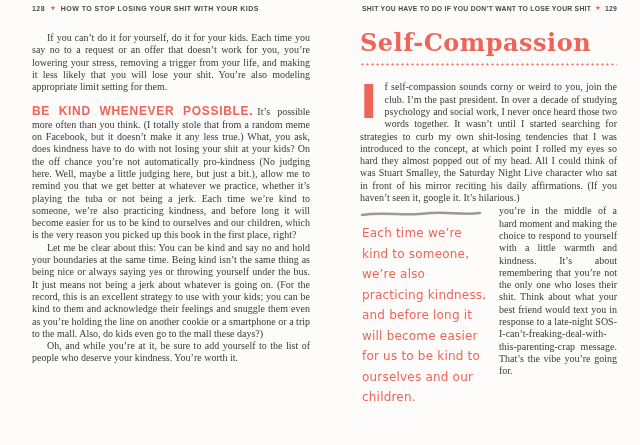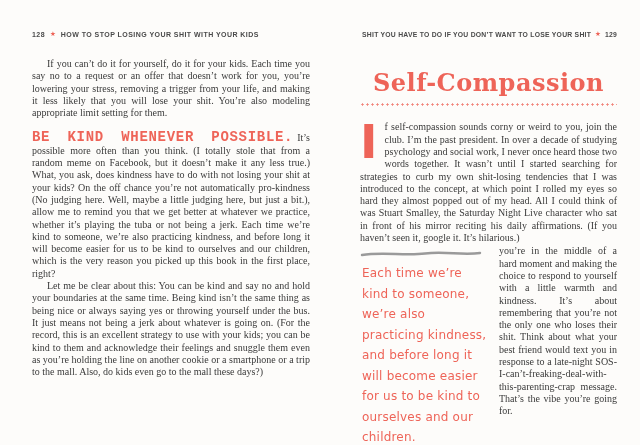--- a/index.html
+++ b/index.html
@@ -2,21 +2,21 @@
 <html><head>
 <meta charset="utf-8">
 <style>
   html,body { margin:0; padding:0; }
   body { background:#ffffff; }
   .spread {
     position:relative; width:640px; height:445px;
     background:#fdfcfa; overflow:hidden;
     color:#373737;
   }
-  .page { position:absolute; top:30px; }
+  .page { position:absolute; top:4px; }
   .page-left  { left:32px;  width:278px; }
   .page-right { left:360px; width:257px; }
 
   
   .running-head {
     display:flex; align-items:center; gap:5px;
     font-family:"Liberation Sans","DejaVu Sans",sans-serif;
     font-weight:700; font-size:7px; letter-spacing:0.45px;
     color:#4a4a4a; white-space:nowrap;
   }
@@ -28,28 +28,28 @@
     margin-top:20px;
     font-family:"Liberation Serif","DejaVu Serif",serif;
     font-size:10px; line-height:12.3px; color:#3a3a3a;
     text-align:justify;
   }
   .body-copy p { margin:0; }
   p.indent { text-indent:15px; }
   p.after-gap { margin-top:12px; }
   .it { }
   .run-in {
-    font-family:Liberation Mono, monospace;
-    font-weight:700; font-size:14px; letter-spacing:0.7px;
+    font-family:Liberation Sans, sans-serif;
+    font-weight:700; font-size:12px; letter-spacing:0.7px;
     color:#ee6458; margin-right:4px;
   }
 
   
   .chapter-title {
-    margin:32px 0 0; text-align:center;
+    margin:18px 0 0; 
     font-family:"DejaVu Serif","Liberation Serif",serif;
     font-weight:700; font-size:24px; line-height:1.1;
     color:#ee6458; letter-spacing:0.5px;
   }
   .dotted-rule {
     margin-top:7px; height:3px;
     background-image:radial-gradient(circle, rgba(238,100,88,0.8) 0.9px, rgba(238,100,88,0) 1.3px);
     background-size:5px 3px; background-repeat:repeat-x; background-position:0 50%;
   }
   .page-right .body-copy { margin-top:15px; }
@@ -85,20 +85,21 @@
     </div>
 
     <div class="body-copy">
       <p class="indent">If you can’t do it for yourself, do it for your kids. Each time you say no to a request or an offer that doesn’t work for you, you’re lowering your stress, removing a trigger from your life, and making it less likely that you will lose your shit. You’re also modeling appropriate limit setting for them.</p>
       <p class="after-gap">
         <span class="run-in">BE KIND WHENEVER POSSIBLE.</span><span>It’s possible more often than you think. (I totally stole that from a random meme on Facebook, but it doesn’t make it any less true.) What, you ask, does kindness have to do with not losing your shit at your kids? On the off chance you’re not automatically pro-kindness (No judging here. Well, maybe a little judging here, but just a bit.), allow me to remind you that we get better at whatever we practice, whether it’s playing the tuba or not being a jerk. Each time we’re kind to someone, we’re also practicing kindness, and before long it will become easier for us to be kind to ourselves and our children, which is the very reason you picked up this book in the first place, right?</span>
       </p>
       <p class="indent">
         <span>Let me be clear about this: You can be kind </span><span class="it">and</span><span> say no </span><span class="it">and</span><span> hold your boundaries at the same time. Being kind isn’t the same thing as being nice or always saying yes or throwing yourself under the bus. It just means not being a jerk about whatever is going on. (For the record, this is an excellent strategy to use with your kids; you can be kind to them and acknowledge their feelings and snuggle them even as you’re holding the line on another cookie or a smartphone or a trip to the mall. Also, do kids even go to the mall these days?)</span>
       </p>
+      <p class="indent">Oh, and while you’re at it, be sure to add yourself to the list of people who deserve your kindness. You’re worth it.</p>
     </div>
   </div>
 
   <div class="page page-right">
     <div class="running-head right-head">
       <span><span>SHIT YOU </span><span class="it">HAVE</span><span> TO DO IF YOU DON’T WANT TO LOSE YOUR SHIT</span></span>
       <span class="star">★</span>
       <span>129</span>
     </div>
 

